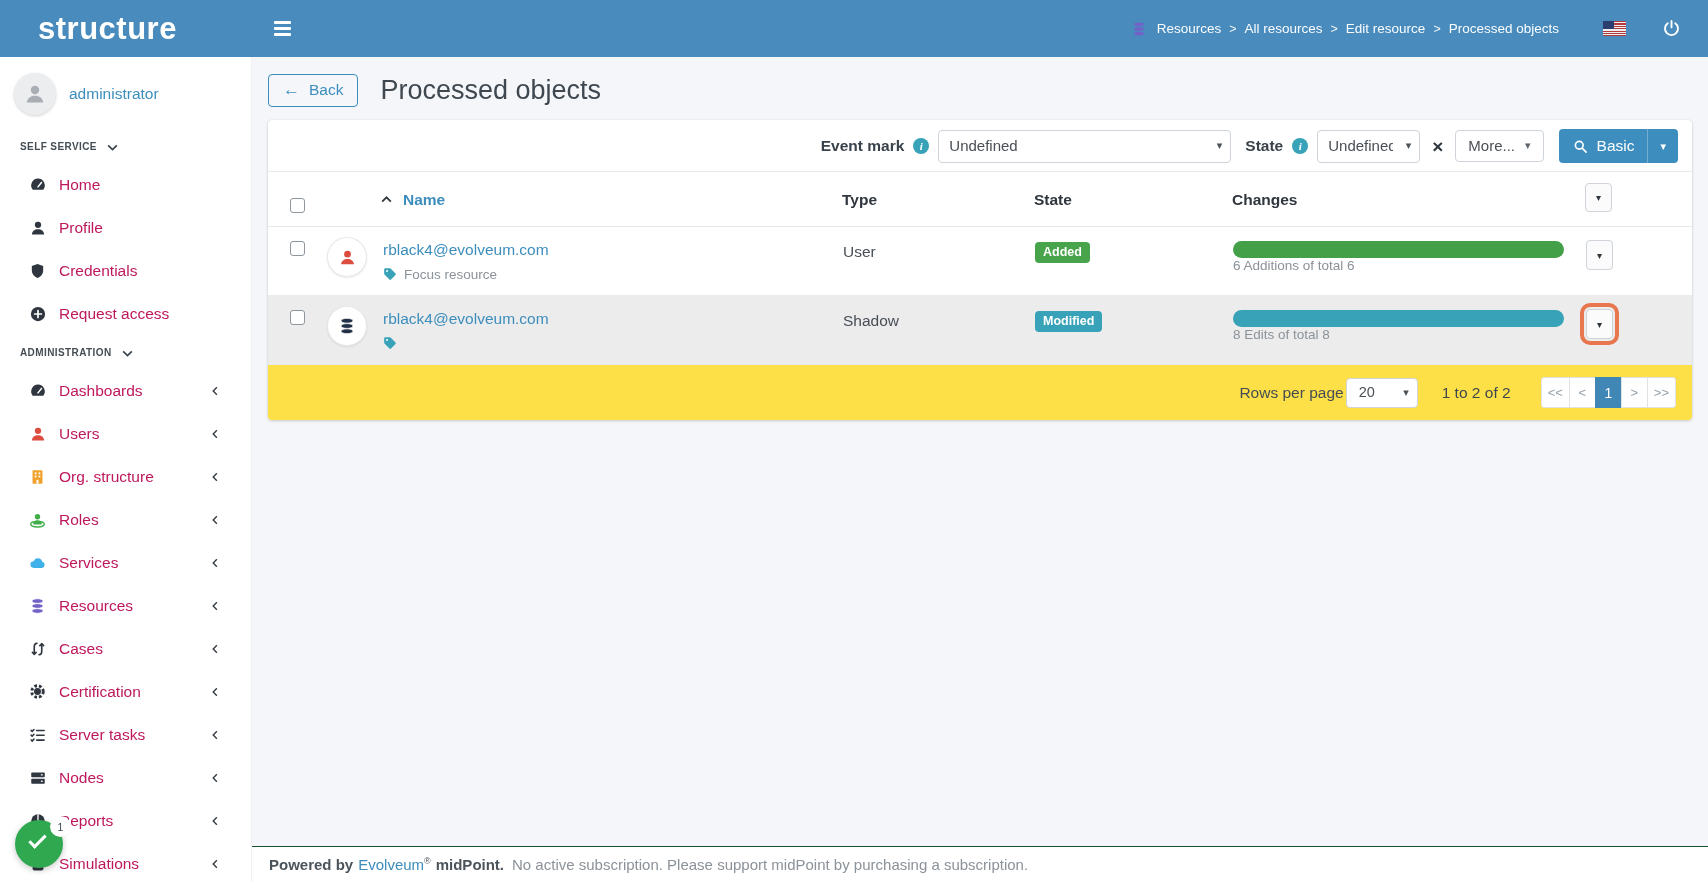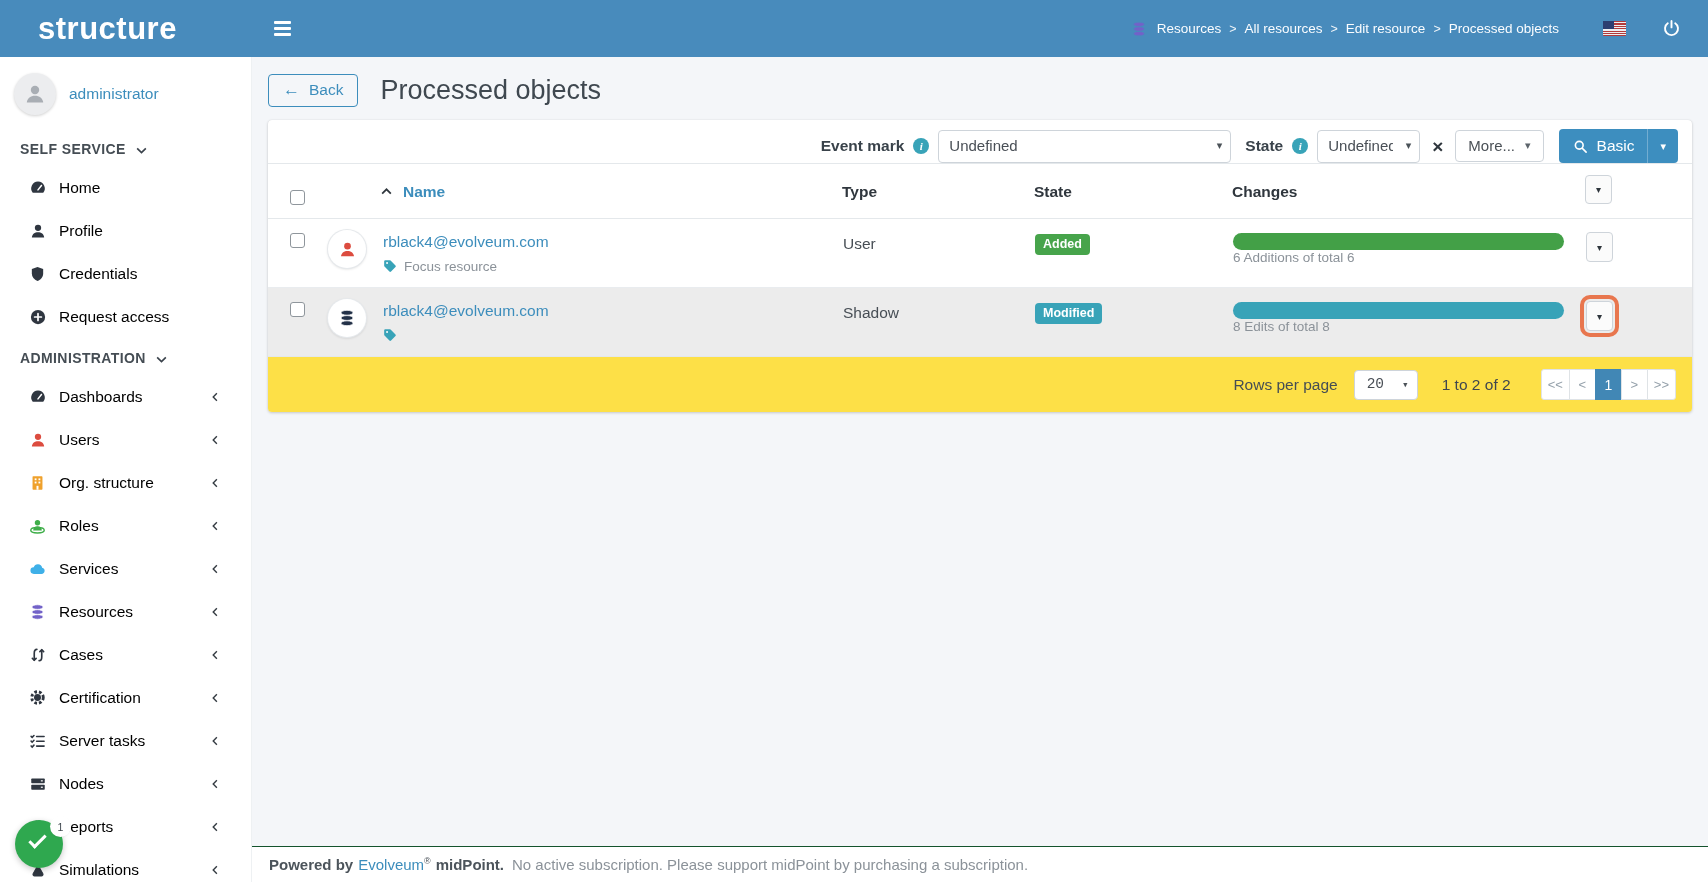--- a/index.html
+++ b/index.html
@@ -25,38 +25,38 @@
     background:repeating-linear-gradient(180deg,#b23a3a 0 1.2px,#eef0f2 1.2px 2.4px); }
   .flag i { position:absolute; left:0; top:0; width:11px; height:8px; background:#2c3e70; }
   .power { margin-left:36px; margin-right:27px; display:flex; cursor:pointer; }
   
   .sidebar { position:absolute; top:57px; left:0; width:252px; bottom:0; background:#fff;
     border-right:1px solid #eef1f3; z-index:40; overflow:hidden; }
   .user-panel { display:flex; align-items:center; gap:13px; padding:16px 14px 14px; }
   .avatar { width:42px; height:42px; border-radius:50%; background:#ecedef; flex:0 0 auto;
     display:flex; align-items:center; justify-content:center; box-shadow:0 1px 3px rgba(0,0,0,.18); }
   .user-name { color:#3c8dbc; font-size:15.5px; cursor:pointer; }
-  .nav-section-header { display:flex; align-items:flex-end; gap:9px; padding:12px 10px 9px 20px;
-    font-size:14px; font-weight:bold; color:#454d54; letter-spacing:.4px; cursor:pointer; }
+  .nav-section-header { display:flex; align-items:flex-start; gap:9px; padding:12px 10px 9px 20px;
+    font-size:10px; font-weight:bold; color:#454d54; letter-spacing:.4px; cursor:pointer; }
   .nav-item { display:flex; align-items:center; height:43px; padding:0 30px 0 28px;
-    font-size:15.5px; color:#000000; cursor:pointer; }
+    font-size:15.5px; color:#be185d; cursor:pointer; }
   .nav-icon { width:19px; height:19px; margin-right:12px; display:flex; align-items:center; justify-content:center; flex:0 0 auto; }
   .nav-label { flex:1; white-space:nowrap; }
   .chev { display:flex; flex:0 0 auto; }
   
   .main { position:absolute; left:252px; top:57px; right:0; bottom:36px; background:#f4f6f9; overflow:hidden; }
   .page-head { display:flex; align-items:center; padding:17px 16px 13px; }
   .back-btn { display:inline-flex; align-items:center; gap:9px; border:1px solid #3c8dbc; color:#3c8dbc;
     background:transparent; border-radius:4px; padding:5px 14px 6px; font-size:15.5px; cursor:pointer; font-family:inherit; }
   .page-title { margin-left:22px; font-size:27px; color:#3f4850; font-weight:500; }
   .card { margin:0 16px; background:#fff; border-radius:4px;
     box-shadow:0 0 1px rgba(0,0,0,.12), 0 1px 3px rgba(0,0,0,.18); }
   
   .filters { display:flex; align-items:center; justify-content:flex-end; gap:9px;
-    padding:9px 14px 0; border-bottom:1px solid #e4e8eb; }
+    padding:9px 14px 8px; border-bottom:1px solid #e4e8eb; }
   .flabel { font-size:15.5px; font-weight:600; color:#39424a; white-space:nowrap; }
   .info { width:16px; height:16px; border-radius:50%; background:#38a3b8; color:#fff; flex:0 0 auto;
     font:italic bold 11px/16px "Liberation Serif",serif; text-align:center; cursor:pointer; }
   .select-wrap { position:relative; }
   .select-wrap::after { content:"▾"; position:absolute; right:9px; top:50%; transform:translateY(-54%);
     color:#4b5258; font-size:11px; pointer-events:none; }
   select { appearance:none; -webkit-appearance:none; border:1px solid #ced4da; border-radius:4px;
     background:#fff; color:#494f56; font-size:15px; height:33px; padding:5px 26px 6px 10px;
     font-family:inherit; width:100%; cursor:pointer; }
   .sel-event { width:293px; } .sel-state { width:103px; }
@@ -101,21 +101,21 @@
   .cell-actions { padding-top:13px; }
   .row-menu-btn { width:27px; height:30px; margin-left:13px; border:1px solid #ced4da; border-radius:4px;
     background:#fbfbfb; display:flex; align-items:center; justify-content:center; cursor:pointer; }
   .row-menu-btn .caret-glyph { color:#2f363d; font-size:10px; }
   .th-menu-btn { height:29px; margin-top:-4px; }
   .highlight { outline:4px solid #e8764e; outline-offset:2px; }
   
   .card-footer { display:flex; align-items:center; justify-content:flex-end; background:#fde047;
     border-top:1px solid #e4e8eb; padding:12px 16px; border-radius:0 0 4px 4px; }
   .rpp-label { font-size:15.5px; color:#454d54; }
-  .rpp-wrap { width:64px; margin-left:16px;font-family:Liberation Mono, monospace; }
+  .rpp-wrap { width:72px; margin-left:2px; }
   .rpp-wrap select { height:30px; font-size:14.5px; padding:3px 20px 4px 12px; }
   .summary { font-size:15.5px; color:#3f474e; margin:0 30px 0 24px; }
   .pager { display:flex; }
   .pg { min-width:27px; height:31px; padding:0 6px; display:flex; align-items:center; justify-content:center;
     border:1px solid #dfe3e6; background:#fff; color:#94a0aa; font-size:13px; cursor:pointer; margin-left:-1px; }
   .pg:first-child { border-radius:3px 0 0 3px; margin-left:0; }
   .pg:last-child { border-radius:0 3px 3px 0; }
   .pg.active { background:#4187b5; border-color:#4187b5; color:#fff; font-size:14px; }
   
   .footer { position:absolute; left:252px; right:0; bottom:0; height:36px; background:#fff;

